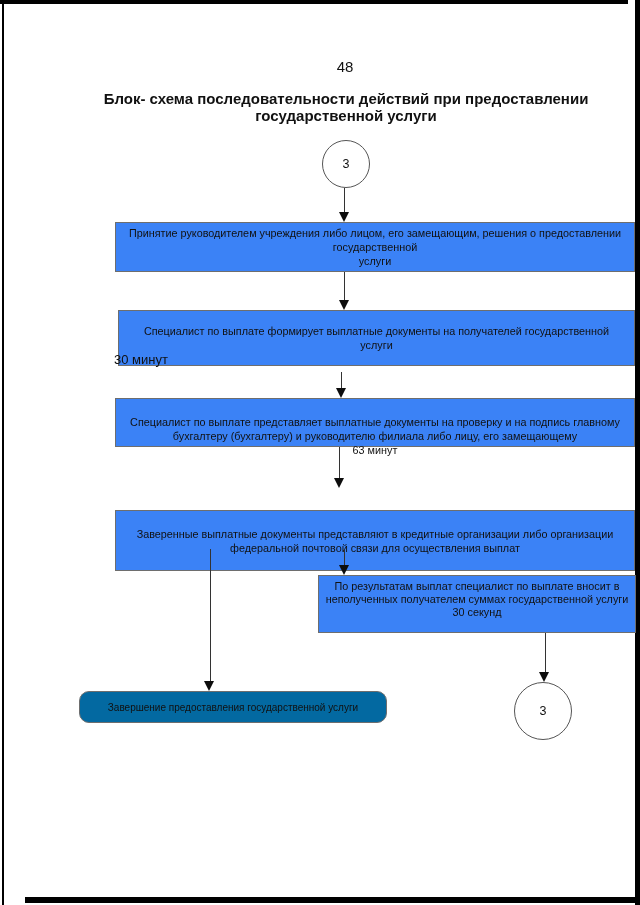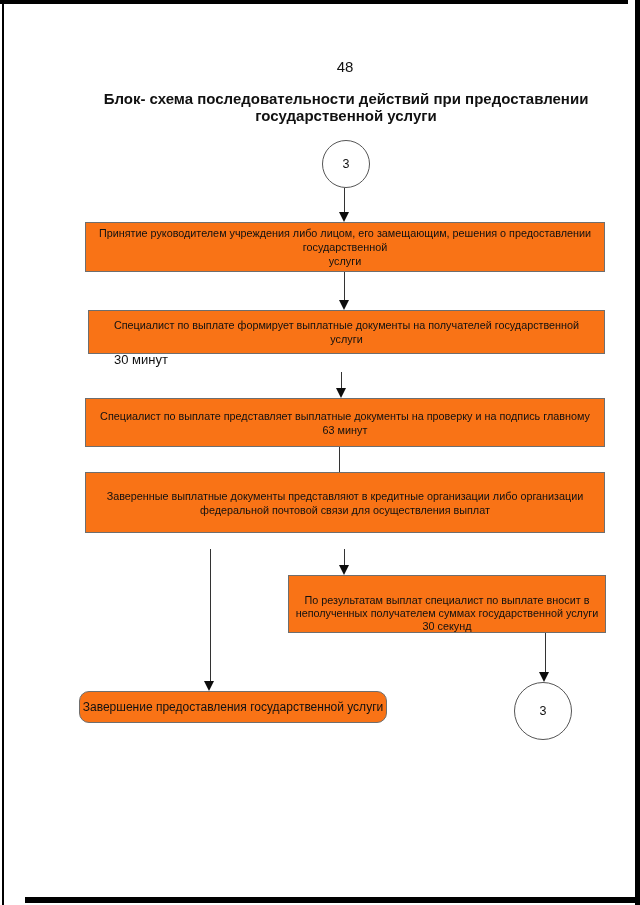--- a/index.html
+++ b/index.html
@@ -7,40 +7,40 @@
     position:relative;width:640px;height:905px;background:#ffffff;overflow:hidden;
     font-family:"Liberation Sans","DejaVu Sans",sans-serif;color:#111;
   }
   
   .edge{position:absolute;background:#000;}
   
   .pagenum{position:absolute;left:280px;top:58px;width:130px;text-align:center;font-size:15px;}
   .title{position:absolute;left:85px;top:90px;width:522px;text-align:center;font-weight:bold;font-size:15px;line-height:17px;}
   
   .fbox{
-    position:absolute;border:1px solid #6e6e6e;background:#f97316;
-    font-size:10.8px;line-height:14px;text-align:center;box-sizing:border-box;
+    position:absolute;border:1px solid #6e6e6e;background:#3b82f6;
+    font-size:10.8px;line-height:14px;text-align:center;box-sizing:border-box;margin-left:30px;
   }
   .fbox .bl{display:block;}
   .vcenter{display:flex;flex-direction:column;justify-content:center;}
   .circle{
     position:absolute;border:1.3px solid #555;border-radius:50%;background:#fff;
     display:flex;align-items:center;justify-content:center;font-size:12.5px;box-sizing:border-box;
   }
   .vline{position:absolute;width:1.3px;background:#333;}
   .arrow{
     position:absolute;width:0;height:0;
     border-left:5.5px solid transparent;border-right:5.5px solid transparent;
     border-top:10px solid #0d0d0d;
   }
   .duration{position:absolute;font-size:13px;white-space:nowrap;margin-left:34px;}
   .rbox{
-    position:absolute;border:1px solid #6e6e6e;border-radius:10px;background:#f97316;
+    position:absolute;border:1px solid #6e6e6e;border-radius:10px;background:#0369a1;
     display:flex;align-items:center;justify-content:center;
-    font-size:12px;text-align:center;box-sizing:border-box;
+    font-size:10px;text-align:center;box-sizing:border-box;
   }
 </style>
 </head>
 <body>
 
 <div class="page">
 
   <div class="edge" style="left:0;top:0;width:628px;height:4px;"></div>
   <div class="edge" style="left:2px;top:0;width:2px;height:905px;"></div>
   <div class="edge" style="left:635px;top:0;width:5px;height:905px;"></div>
@@ -62,49 +62,50 @@
 
   <div class="fbox" style="left:85px;top:222px;width:520px;height:50px;padding-top:3px;">
     <span class="bl">Принятие руководителем учреждения либо лицом, его замещающим, решения о предоставлении</span>
     <span class="bl">государственной</span>
     <span class="bl">услуги</span>
   </div>
 
   <div class="vline" style="left:344px;top:272px;height:29px;"></div>
   <div class="arrow" style="left:339px;top:300px;"></div>
 
-  <div class="fbox vcenter" style="left:88px;top:310px;width:517px;height:44px;">
+  <div class="fbox vcenter" style="left:88px;top:310px;width:517px;height:56px;">
     <span class="bl">Специалист по выплате формирует выплатные документы на получателей государственной</span>
     <span class="bl">услуги</span>
   </div>
   <div class="duration" style="left:80px;top:352px;">30 минут</div>
 
   <div class="vline" style="left:341px;top:372px;height:17px;"></div>
   <div class="arrow" style="left:336px;top:388px;"></div>
 
-  <div class="fbox" style="left:85px;top:398px;width:520px;height:49px;padding-top:10px;">
+  <div class="fbox" style="left:85px;top:398px;width:520px;height:49px;padding-top:16px;">
     <span class="bl">Специалист по выплате представляет выплатные документы на проверку и на подпись главному</span>
+    <span class="bl">бухгалтеру  (бухгалтеру) и руководителю филиала либо лицу, его замещающему</span>
     <span class="bl">63 минут</span>
   </div>
 
   <div class="vline" style="left:339px;top:447px;height:32px;"></div>
   <div class="arrow" style="left:334px;top:478px;"></div>
 
-  <div class="fbox vcenter" style="left:85px;top:472px;width:520px;height:61px;">
+  <div class="fbox vcenter" style="left:85px;top:510px;width:520px;height:61px;">
     <span class="bl">Заверенные выплатные документы представляют в кредитные организации либо организации</span>
     <span class="bl">федеральной почтовой связи для осуществления выплат</span>
   </div>
 
   <div class="vline" style="left:209.5px;top:549px;height:133px;"></div>
   <div class="arrow" style="left:204px;top:681px;"></div>
 
   <div class="vline" style="left:344px;top:549px;height:17px;"></div>
   <div class="arrow" style="left:339px;top:565px;"></div>
 
-  <div class="fbox" style="left:288px;top:575px;width:318px;height:58px;padding-top:18px;line-height:13px;">
+  <div class="fbox" style="left:288px;top:575px;width:318px;height:58px;padding-top:4px;line-height:13px;">
     <span class="bl">По результатам выплат специалист по выплате вносит в</span>
     <span class="bl">неполученных получателем суммах государственной услуги</span>
     <span class="bl">30 секунд</span>
   </div>
 
   <div class="vline" style="left:544.5px;top:633px;height:40px;"></div>
   <div class="arrow" style="left:539px;top:672px;"></div>
 
   <div class="rbox" style="left:79px;top:691px;width:308px;height:32px;">
     <span>Завершение предоставления государственной услуги</span>

